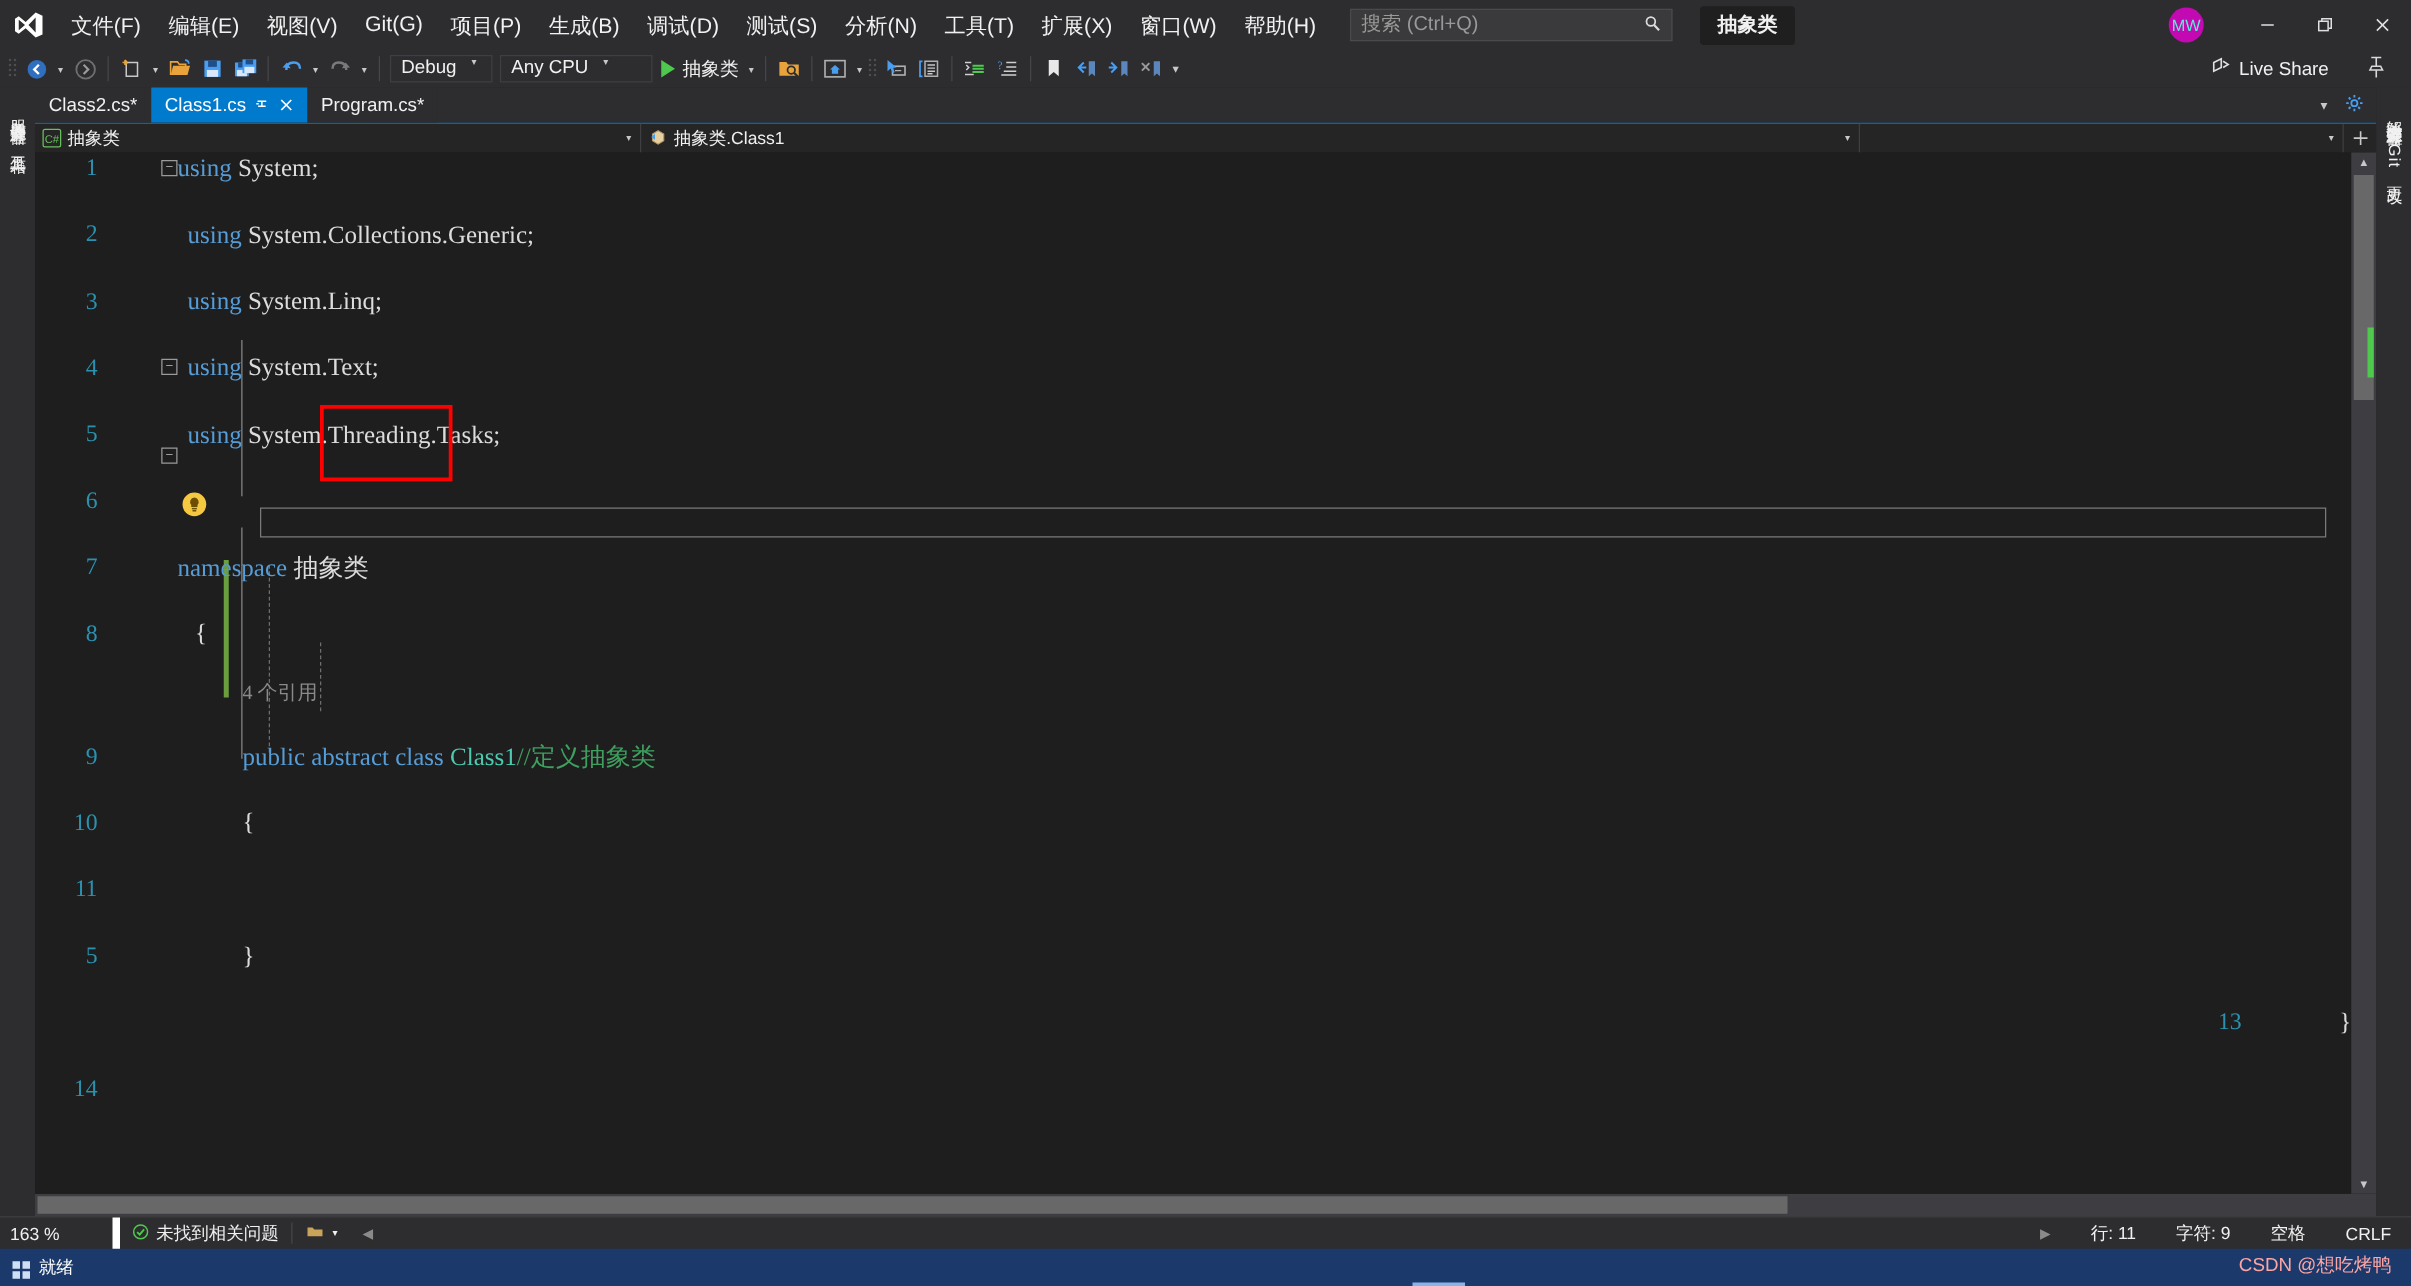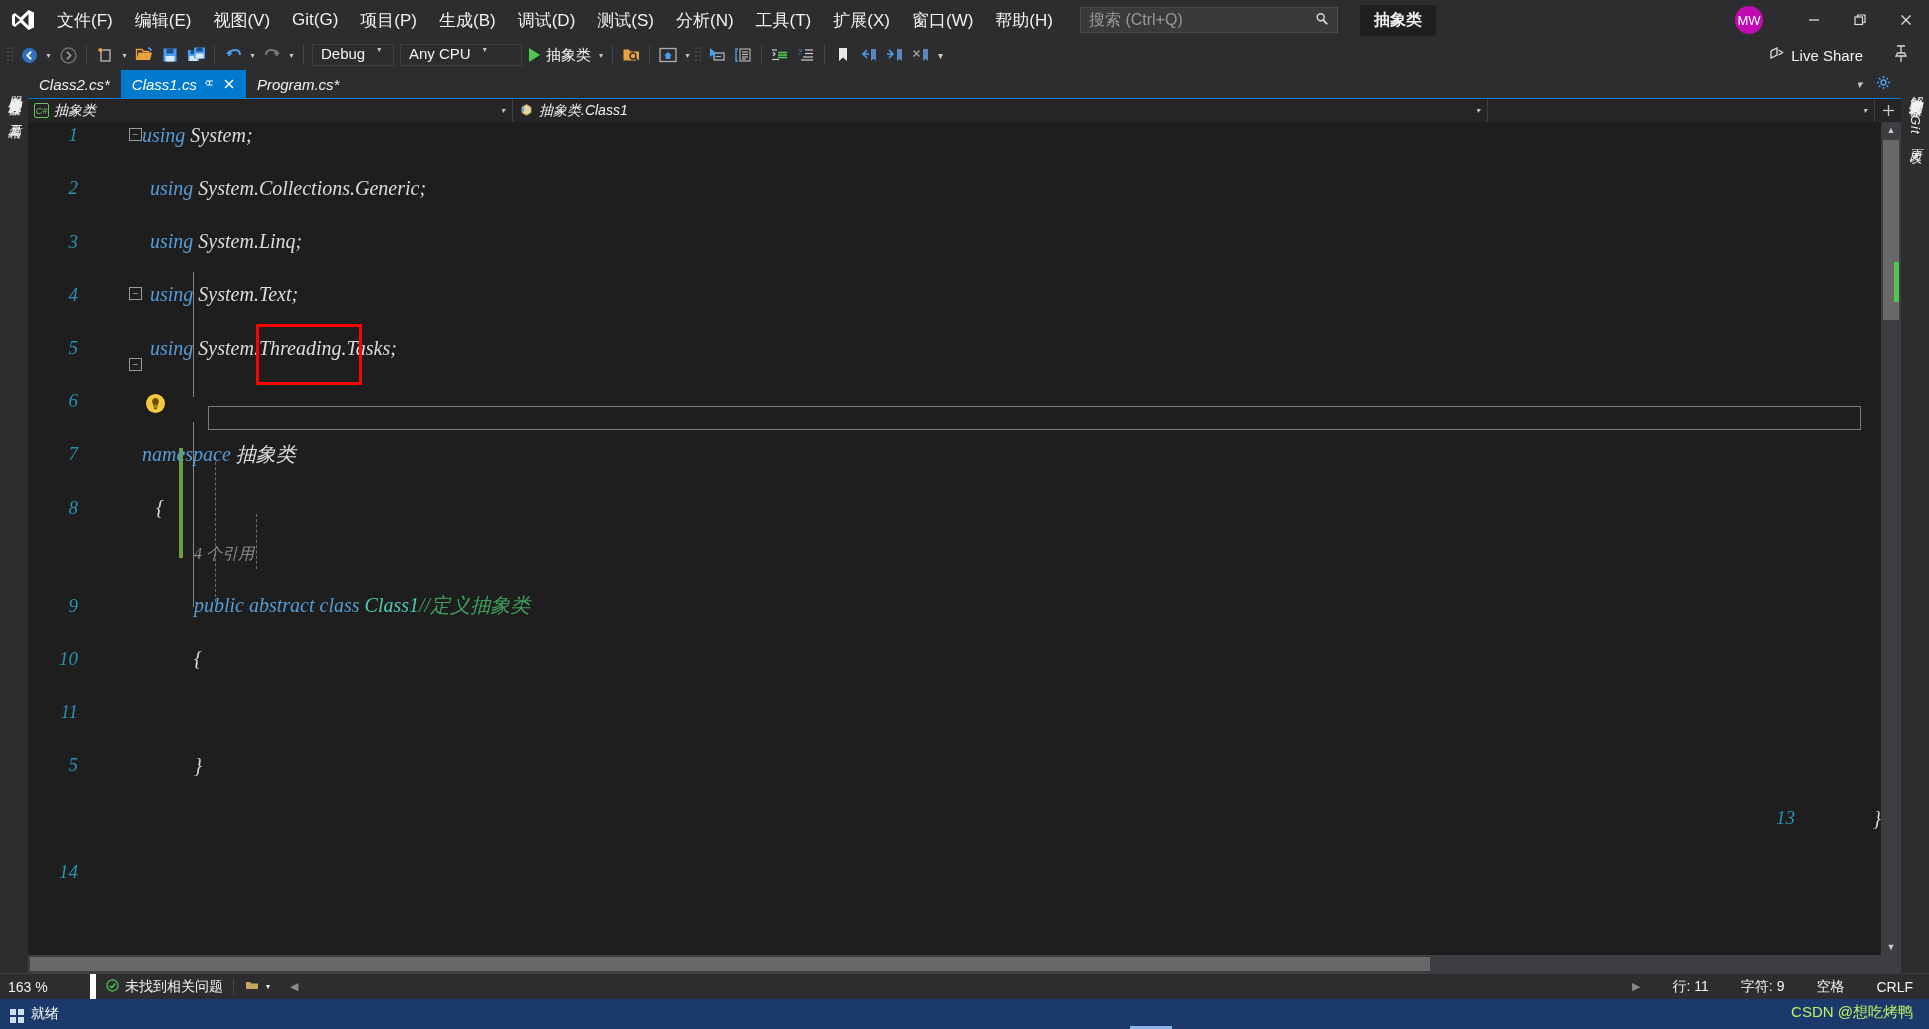--- a/index.html
+++ b/index.html
@@ -57,21 +57,21 @@
     padding: 5px 14px;
     border-radius: 3px;
   }
   .title-right {
     position: absolute; right: 0; top: 0;
     height: 40px; display: flex; align-items: center;
   }
   .avatar {
     width: 28px; height: 28px; border-radius: 50%;
     background: #c209b2;
-    color: #ffffff; font-size: 13px;
+    color: #5eead4; font-size: 13px;
     display: flex; align-items: center; justify-content: center;
     margin-right: 28px;
   }
   .winbtn {
     width: 46px; height: 40px;
     display: flex; align-items: center; justify-content: center;
     color: #e0e0e0; font-size: 16px;
   }
 
   
@@ -118,21 +118,21 @@
     margin-right: 6px;
   }
   .live-share {
     position: absolute; right: 66px; top: 0; height: 30px;
     display: flex; align-items: center; gap: 6px;
     color: #f1f1f1; font-size: 15px;
   }
   .pin-right { position: absolute; right: 20px; top: 4px; }
 
   
-  .body-row { flex: 1; display: flex; min-height: 0; font-style: italic; }
+  .body-row { flex: 1; display: flex; min-height: 0; }
 
   .vtabbar {
     width: 28px; flex: 0 0 28px;
     background: #2d2d30;
     display: flex; flex-direction: column; align-items: center;
     padding-top: 8px;
   }
   .vtab {
     writing-mode: vertical-rl;
     color: #f1f1f1; font-size: 13px;
@@ -303,21 +303,21 @@
     position: relative;
   }
   .tb-start { display:flex; align-items:flex-end; gap: 7px; padding-left: 10px; }
   .tb-win {
     width: 14px; height: 14px;
     display: grid; grid-template-columns: 1fr 1fr; grid-template-rows: 1fr 1fr; gap: 2px;
   }
   .tb-win i { background: #cfe0f5; display:block; }
   .watermark {
     position: absolute; right: 16px; top: 4px;
-    color: #bef264; font-size: 15px;
+    color: #fca5a5; font-size: 15px;
     display: flex; align-items: center; gap: 4px;
   }
   .taskbar-line {
     position: absolute; bottom: 0; left: 1130px; width: 42px; height: 3px;
     background: #8ab4e8;
   }
 </style>
 </head>
 <body>
 

